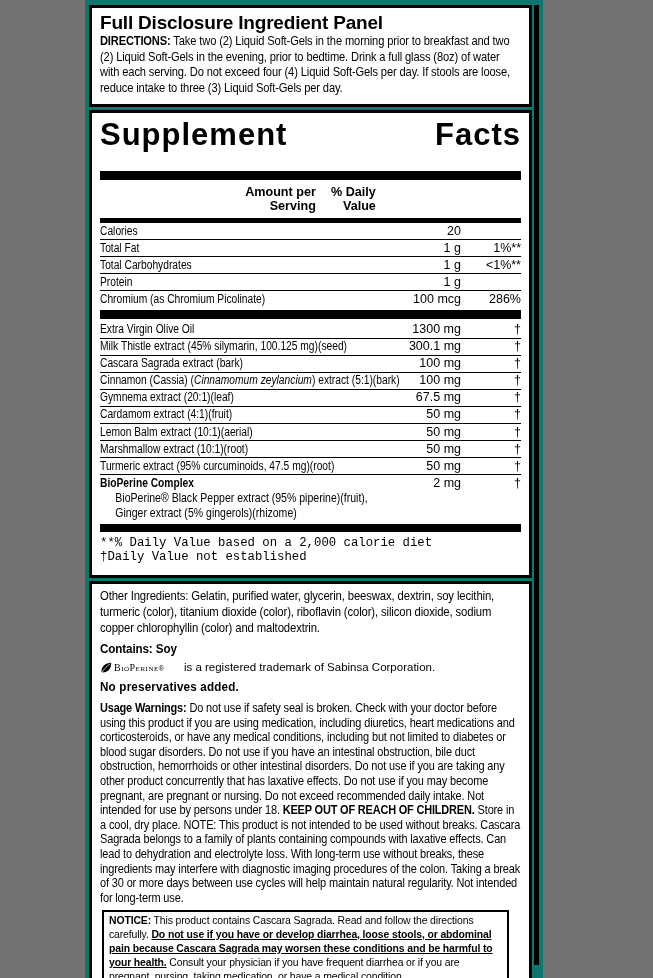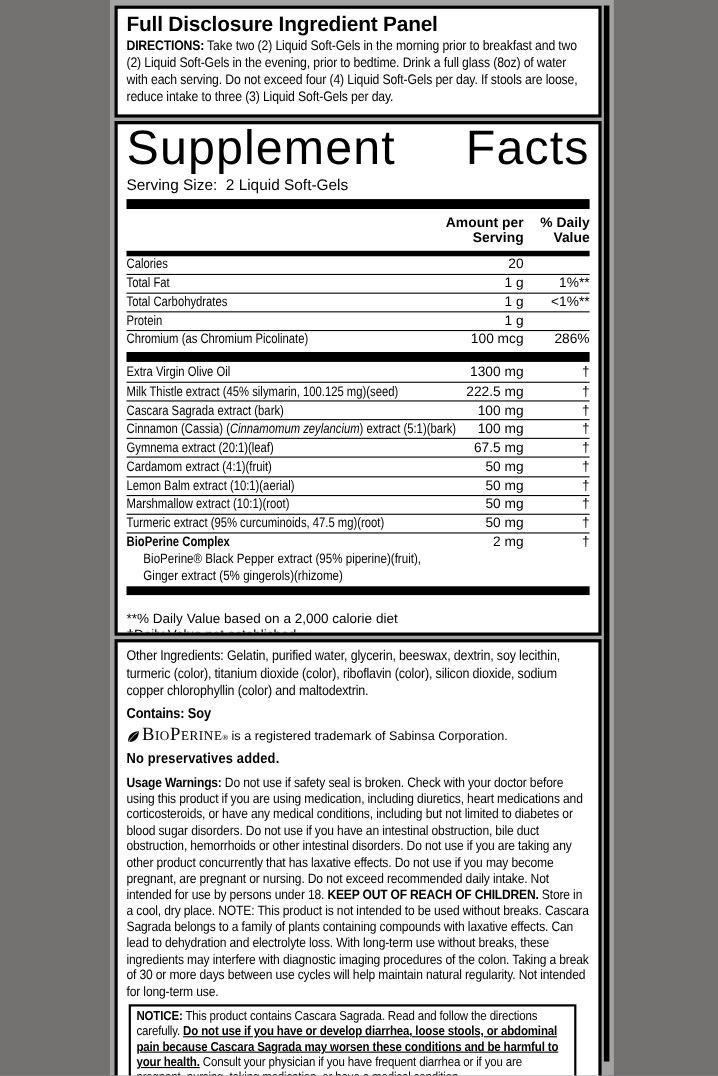--- a/index.html
+++ b/index.html
@@ -6,23 +6,23 @@
   html, body { width: 653px; height: 978px; }
   body {
     background: #737271;
     font-family: "Liberation Sans", sans-serif;
     color: #000;
     position: relative;
     overflow: hidden;
   }
   .label-strip {
     position: absolute;
-    left: 100px; top: 0;
+    left: 85px; top: 0;
     width: 458px; height: 978px;
-    background: #a3a3a3;
+    background: #0f766e;
     overflow: hidden;
   }
   .edge-line {
     position: absolute;
     left: 449px; top: 5px;
     width: 5px; height: 960px;
     background: #000;
   }
   .box {
     margin-left: 4px;
@@ -49,41 +49,41 @@
     line-height: 23px;
     letter-spacing: -0.2px;
   }
   .directions {
     font-size: 12.6px;
     line-height: 15.6px;
   }
   .directions b { letter-spacing: -0.2px; }
 
   .sf-title {
-    font-size: 44px;
-    font-weight: normal;
+    font-size: 31px;
+    font-weight: bold;
     line-height: 42px;
     letter-spacing: 1px;
     text-align: justify;
     text-align-last: justify;
-    margin-bottom: 4px;
+    margin-bottom: 15px;
     white-space: nowrap;
   }
   .serving-line {
     font-size: 14px;
     line-height: 17.5px;
   }
   .bar { background: #000; }
   .bar-thick { height: 9px; margin: 3px 0 2px 0; }
   .bar-mid   { height: 5px; margin: 2px 0 0 0; }
   .bar-end   { height: 8px; margin: 3px 0 3px 0; }
 
   .hdr {
     display: flex;
-    justify-content: flex-end;
+    justify-content: center;
     font-weight: bold;
     font-size: 12.6px;
     line-height: 14px;
     padding: 3px 0 3px 0;
   }
   .hdr .h-amt { text-align: right; }
   .hdr .h-dv  { width: 60px; text-align: right; }
 
   .row {
     display: flex;
@@ -109,34 +109,34 @@
     padding-left: 18px;
     white-space: nowrap;
     transform: scaleX(0.85);
     transform-origin: 0 50%;
   }
   .footnote {
     font-size: 12.3px;
     line-height: 14.8px;
     white-space: nowrap;
   }
-  .footnotes { margin-top: 14px; }
+  .footnotes { margin-top: 4px; font-family: Liberation Mono, monospace; }
 
   .other-ing { font-size: 12.8px; line-height: 16px; margin-top: 1px; }
   .contains  { font-size: 13.2px; font-weight: bold; line-height: 16px; margin-top: 5px; }
   .trademark { font-size: 11.5px; line-height: 15px; margin-top: 3px; display: flex; align-items: baseline; }
   .trademark .brand {
     font-family: "Liberation Serif", serif;
     font-variant: small-caps;
-    font-size: 17px;
+    font-size: 10px;
     letter-spacing: 0.5px;
     margin-left: 2px;
   }
   .trademark sup { font-size: 7px; }
-  .trademark .tm-rest { margin-left: 3px; }
+  .trademark .tm-rest { margin-left: 20px; }
   .leaf-icon { width: 12px; height: 12px; align-self: center; flex: 0 0 auto; }
   .no-pres { font-size: 13.2px; font-weight: bold; line-height: 16px; margin-top: 3px; letter-spacing: 0.2px; }
   .warnings { font-size: 12.4px; line-height: 14.6px; margin-top: 6px; }
   .warnings b { letter-spacing: -0.2px; }
 
   .notice-box {
     margin: 5px 12px 4px 2px;
     border: 2px solid #000;
     padding: 2px 5px 3px 5px;
   }
@@ -150,21 +150,20 @@
 
   <div class="edge-line"></div>
 
   <section class="box box1">
     <h1 class="panel-title">Full Disclosure Ingredient Panel</h1>
     <p class="directions cnd"><b>DIRECTIONS:</b> <span>Take two (2) Liquid Soft-Gels in the morning prior to breakfast and two (2) Liquid Soft-Gels in the evening, prior to bedtime. Drink a full glass (8oz) of water with each serving. Do not exceed four (4) Liquid Soft-Gels per day. If stools are loose, reduce intake to three (3) Liquid Soft-Gels per day.</span></p>
   </section>
 
   <section class="box box2">
     <h2 class="sf-title">Supplement Facts</h2>
-    <div class="serving-line"><span>Serving Size:</span>&nbsp;&nbsp;<span>2 Liquid Soft-Gels</span></div>
 
     <div class="bar bar-thick"></div>
 
     <div class="hdr">
       <div class="h-amt">
         <div>Amount per</div>
         <div>Serving</div>
       </div>
       <div class="h-dv">
         <div>% Daily</div>
@@ -202,21 +201,21 @@
 
     <div class="bar bar-thick"></div>
 
     <div class="row">
       <span class="nm">Extra Virgin Olive Oil</span>
       <span class="amt">1300 mg</span>
       <span class="dv">†</span>
     </div>
     <div class="row bt">
       <span class="nm">Milk Thistle extract (45% silymarin, 100.125 mg)(seed)</span>
-      <span class="amt">222.5 mg</span>
+      <span class="amt">300.1 mg</span>
       <span class="dv">†</span>
     </div>
     <div class="row bt">
       <span class="nm">Cascara Sagrada extract (bark)</span>
       <span class="amt">100 mg</span>
       <span class="dv">†</span>
     </div>
     <div class="row bt">
       <span class="nm"><span>Cinnamon (Cassia) (</span><i>Cinnamomum zeylancium</i><span>) extract (5:1)(bark)</span></span>
       <span class="amt">100 mg</span>

